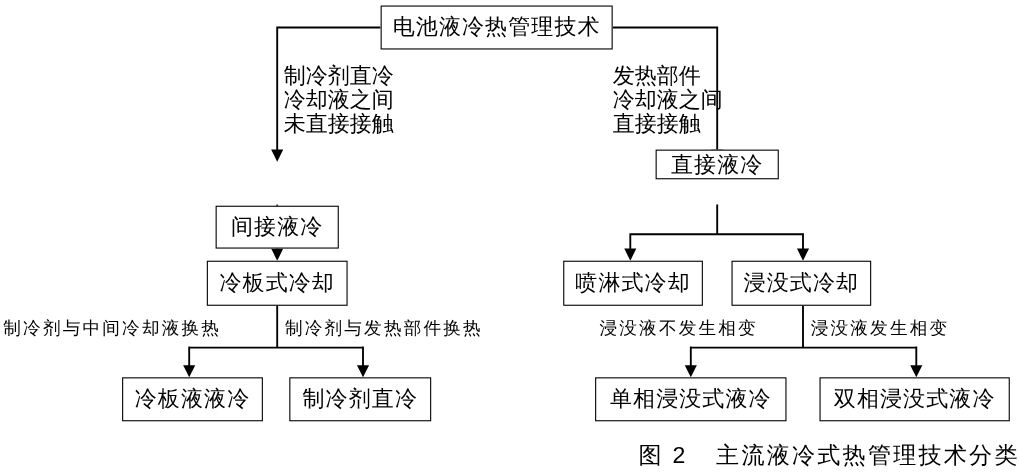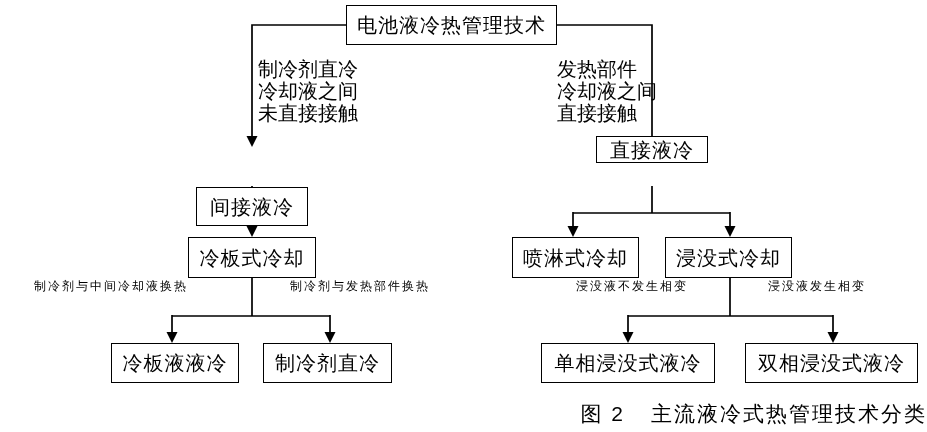--- a/index.html
+++ b/index.html
@@ -52,26 +52,25 @@
   .elabel {
     position: absolute;
     font-size: 20px;
     line-height: 22px;
     white-space: nowrap;
   }
   #e-left-cond  { left: 258px; top: 58px; }
   #e-right-cond { left: 557px; top: 58px; }
   .rowlabel {
     position: absolute;
-    top: 275px;
-    font-size: 12px;
+    top: 289px;
+    font-size: 16px;
     letter-spacing: 2px;
     white-space: nowrap;
     line-height: 22px;
-    margin-left: 31px;
   }
   #e-cp-left  { left: 3px; }
   #e-cp-right { left: 259px; }
   #e-im-left  { left: 545px; }
   #e-im-right { left: 737px; }
 
   .caption {
     position: absolute;
     left: 0;
     top: 400px;

